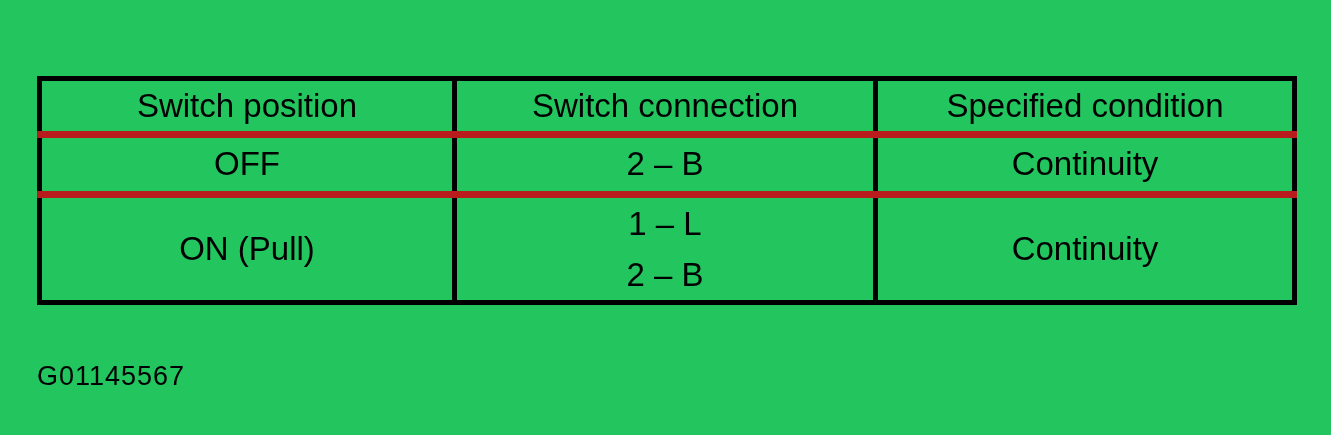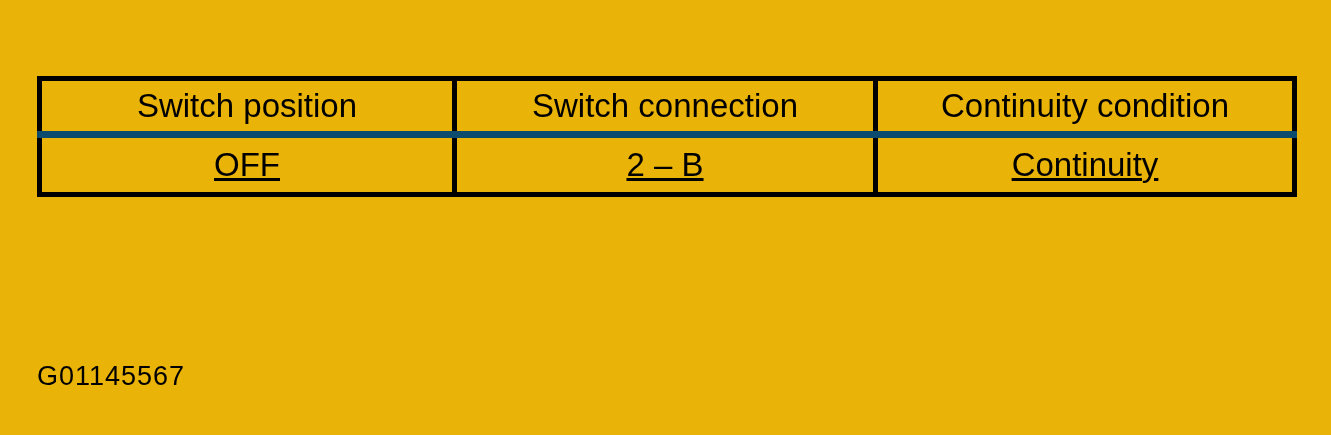--- a/index.html
+++ b/index.html
@@ -4,21 +4,21 @@
 <style>
   html, body {
     margin: 0;
     padding: 0;
     background: #ffffff;
   }
   .page {
     position: relative;
     width: 1331px;
     height: 435px;
-    background: #eab308;
+    background: #22c55e;
     font-family: "Liberation Sans", sans-serif;
     color: #000000;
     overflow: hidden;
   }
   table.doc-table {
     position: absolute;
     left: 37px;
     top: 76px;
     width: 1255px;
     border-collapse: collapse;
@@ -31,22 +31,21 @@
     vertical-align: middle;
     font-size: 33px;
     font-weight: 400;
     padding: 0;
     line-height: 1.3;
     overflow: hidden;
     white-space: nowrap;
   }
   
   .doc-table tbody tr {
-    border-top: 7px solid #0c4a6e;
-    text-decoration: underline;
+    border-top: 7px solid #b91c1c;
   }
   .doc-table tr.header-row  { height: 56px; }
   .doc-table tr.row-off     { height: 60px; }
   .doc-table tr.row-on      { height: 108px; }
   .doc-table col.c1 { width: 415px; }
   .doc-table col.c2 { width: 421px; }
   .doc-table col.c3 { width: 419px; }
   .doc-table .line {
     line-height: 1.55;
   }
@@ -68,27 +67,35 @@
   <table class="doc-table">
     <colgroup>
       <col class="c1">
       <col class="c2">
       <col class="c3">
     </colgroup>
     <thead>
       <tr class="header-row">
         <th>Switch position</th>
         <th>Switch connection</th>
-        <th>Continuity condition</th>
+        <th>Specified condition</th>
       </tr>
     </thead>
     <tbody>
       <tr class="row-off">
         <td>OFF</td>
         <td>2 – B</td>
+        <td>Continuity</td>
+      </tr>
+      <tr class="row-on">
+        <td>ON (Pull)</td>
+        <td>
+          <div class="line">1 – L</div>
+          <div class="line">2 – B</div>
+        </td>
         <td>Continuity</td>
       </tr>
     </tbody>
   </table>
 
   <div class="caption">G01145567</div>
 
 </div>
 
 </body></html>

